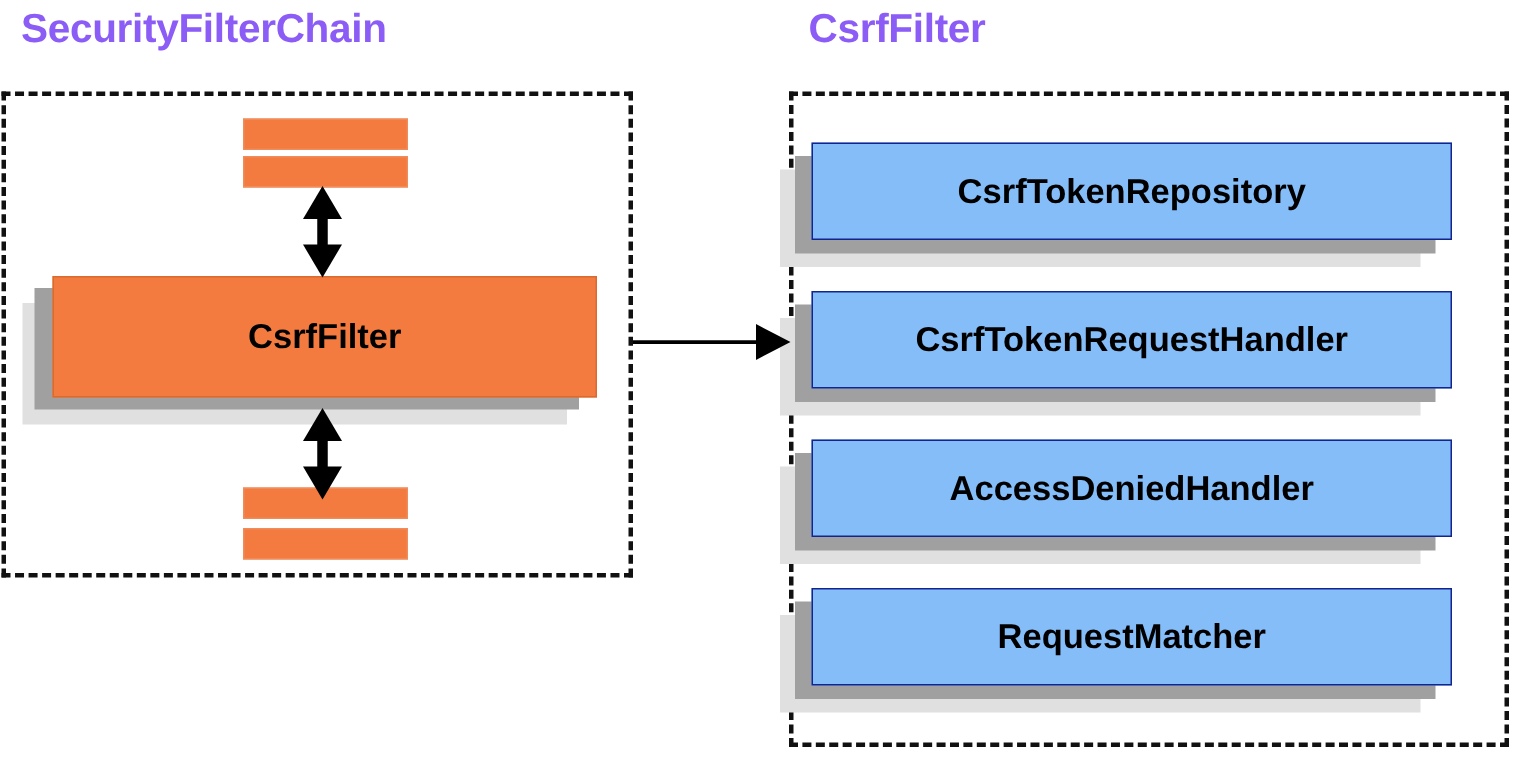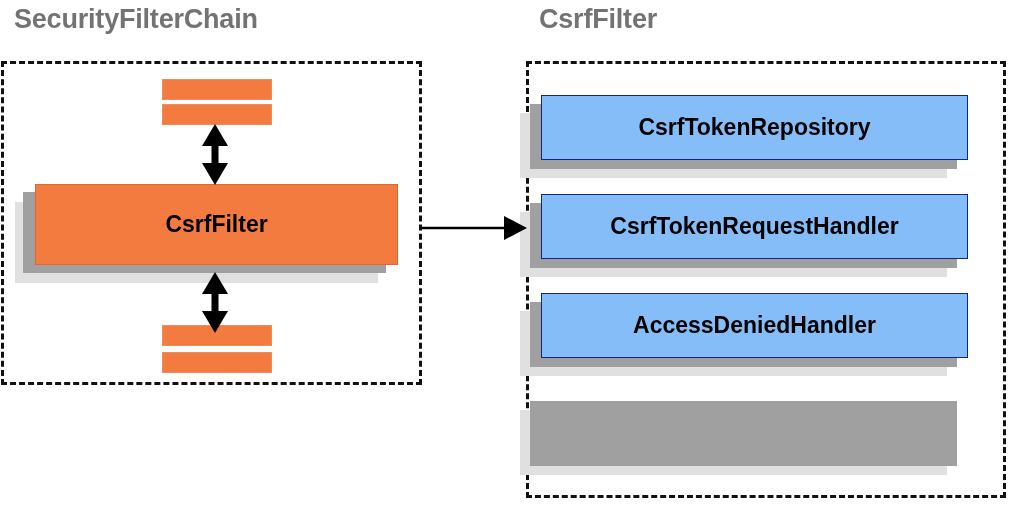--- a/index.html
+++ b/index.html
@@ -18,21 +18,21 @@
     position: absolute;
     left: 0; top: 0;
     width: 1010px;
     height: 505px;
   }
   
   .panel-title {
     position: absolute;
     font-size: 27px;
     font-weight: bold;
-    color: #737373;
+    color: #8b5cf6;
     letter-spacing: -0.2px;
     white-space: nowrap;
     line-height: 30px;
   }
   #title-left  { left: 14px; top: 4px; }
   #title-right { left: 539px; top: 4px; }
 
   
   .dashed-box {
     position: absolute;
@@ -162,20 +162,23 @@
     <div class="shadow-far"></div>
     <div class="shadow-near"></div>
     <div class="face">
       <span class="label">CsrfTokenRequestHandler</span>
     </div>
   </div>
 
   <div class="card card-blue" id="blue-card-3">
     <div class="shadow-far"></div>
     <div class="shadow-near"></div>
+    <div class="face">
+      <span class="label">RequestMatcher</span>
+    </div>
   </div>
 
   <svg id="arrow-layer" viewBox="0 0 1010 505" width="1010" height="505">
 
     <g>
       <line x1="215" y1="133" x2="215" y2="176" stroke="#000000" stroke-width="7"></line>
       <polygon points="215,124 202,146 228,146" fill="#000000"></polygon>
       <polygon points="215,185 202,163 228,163" fill="#000000"></polygon>
     </g>
 

